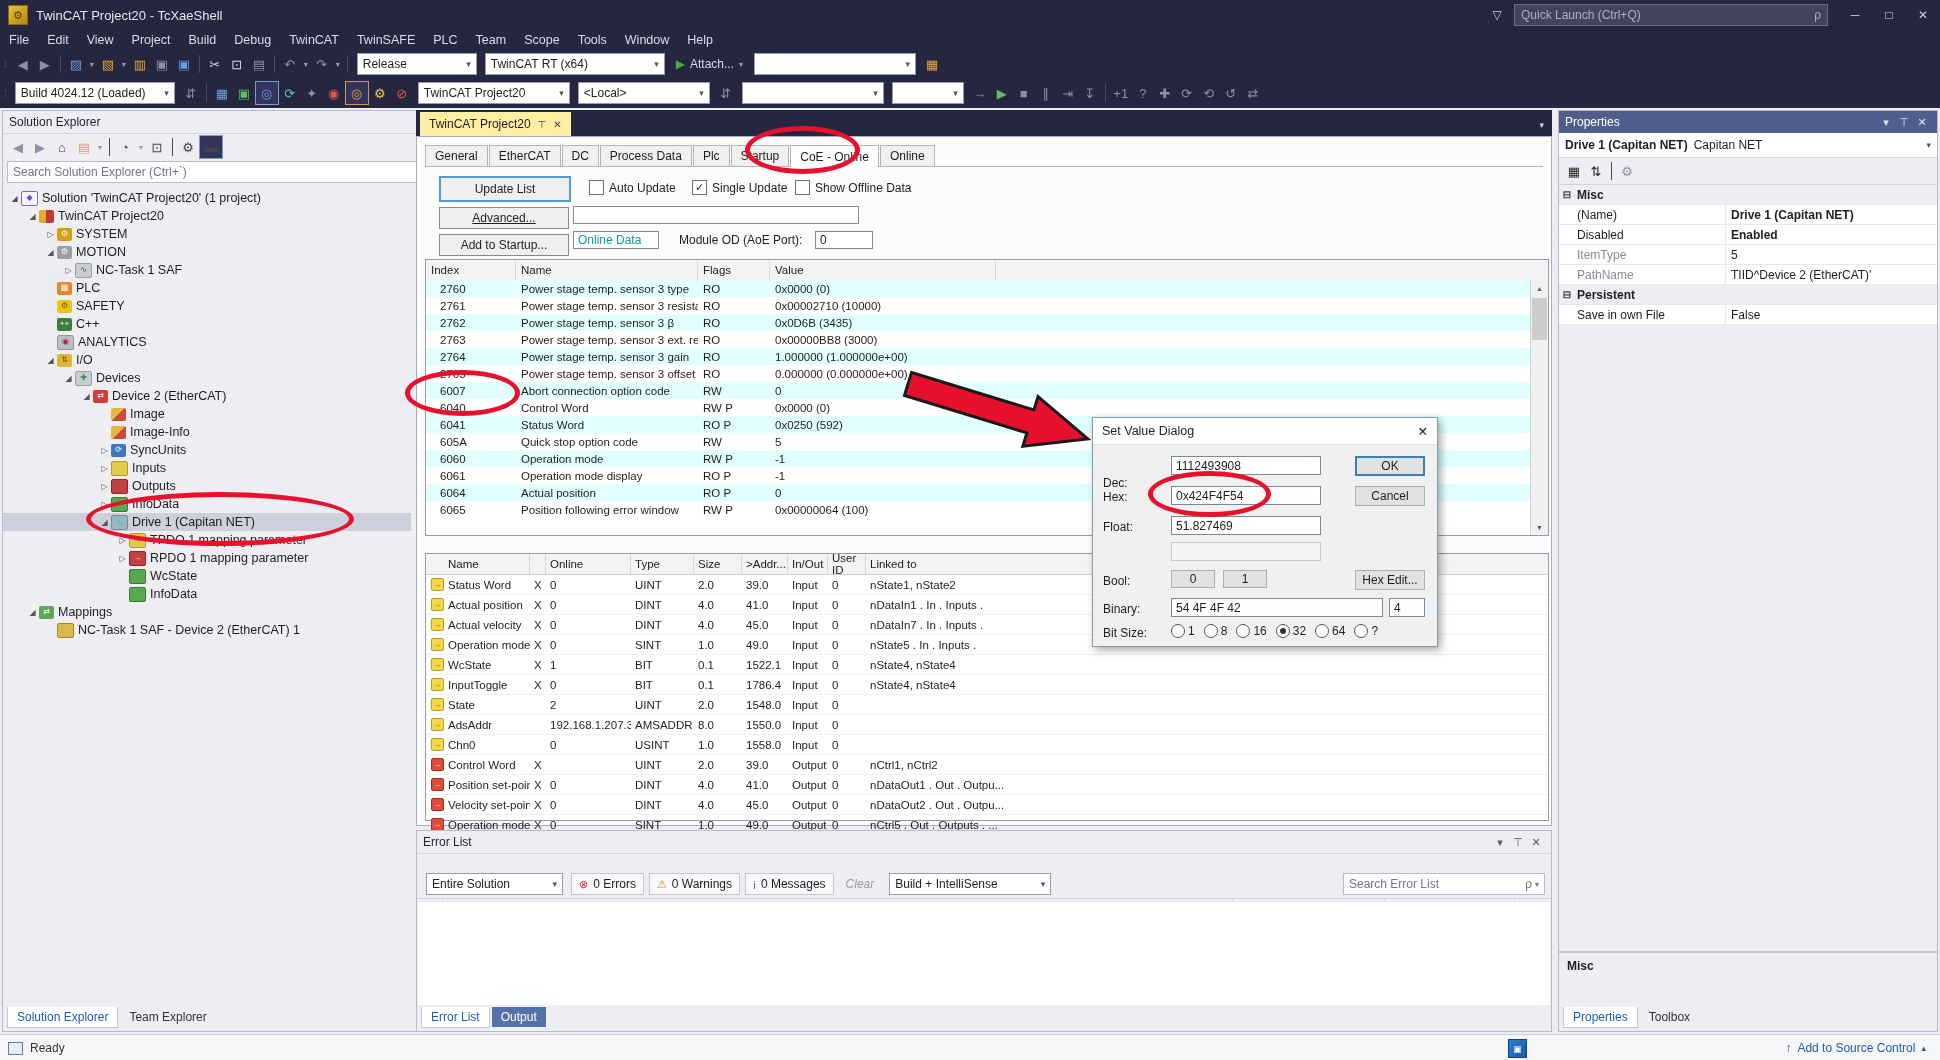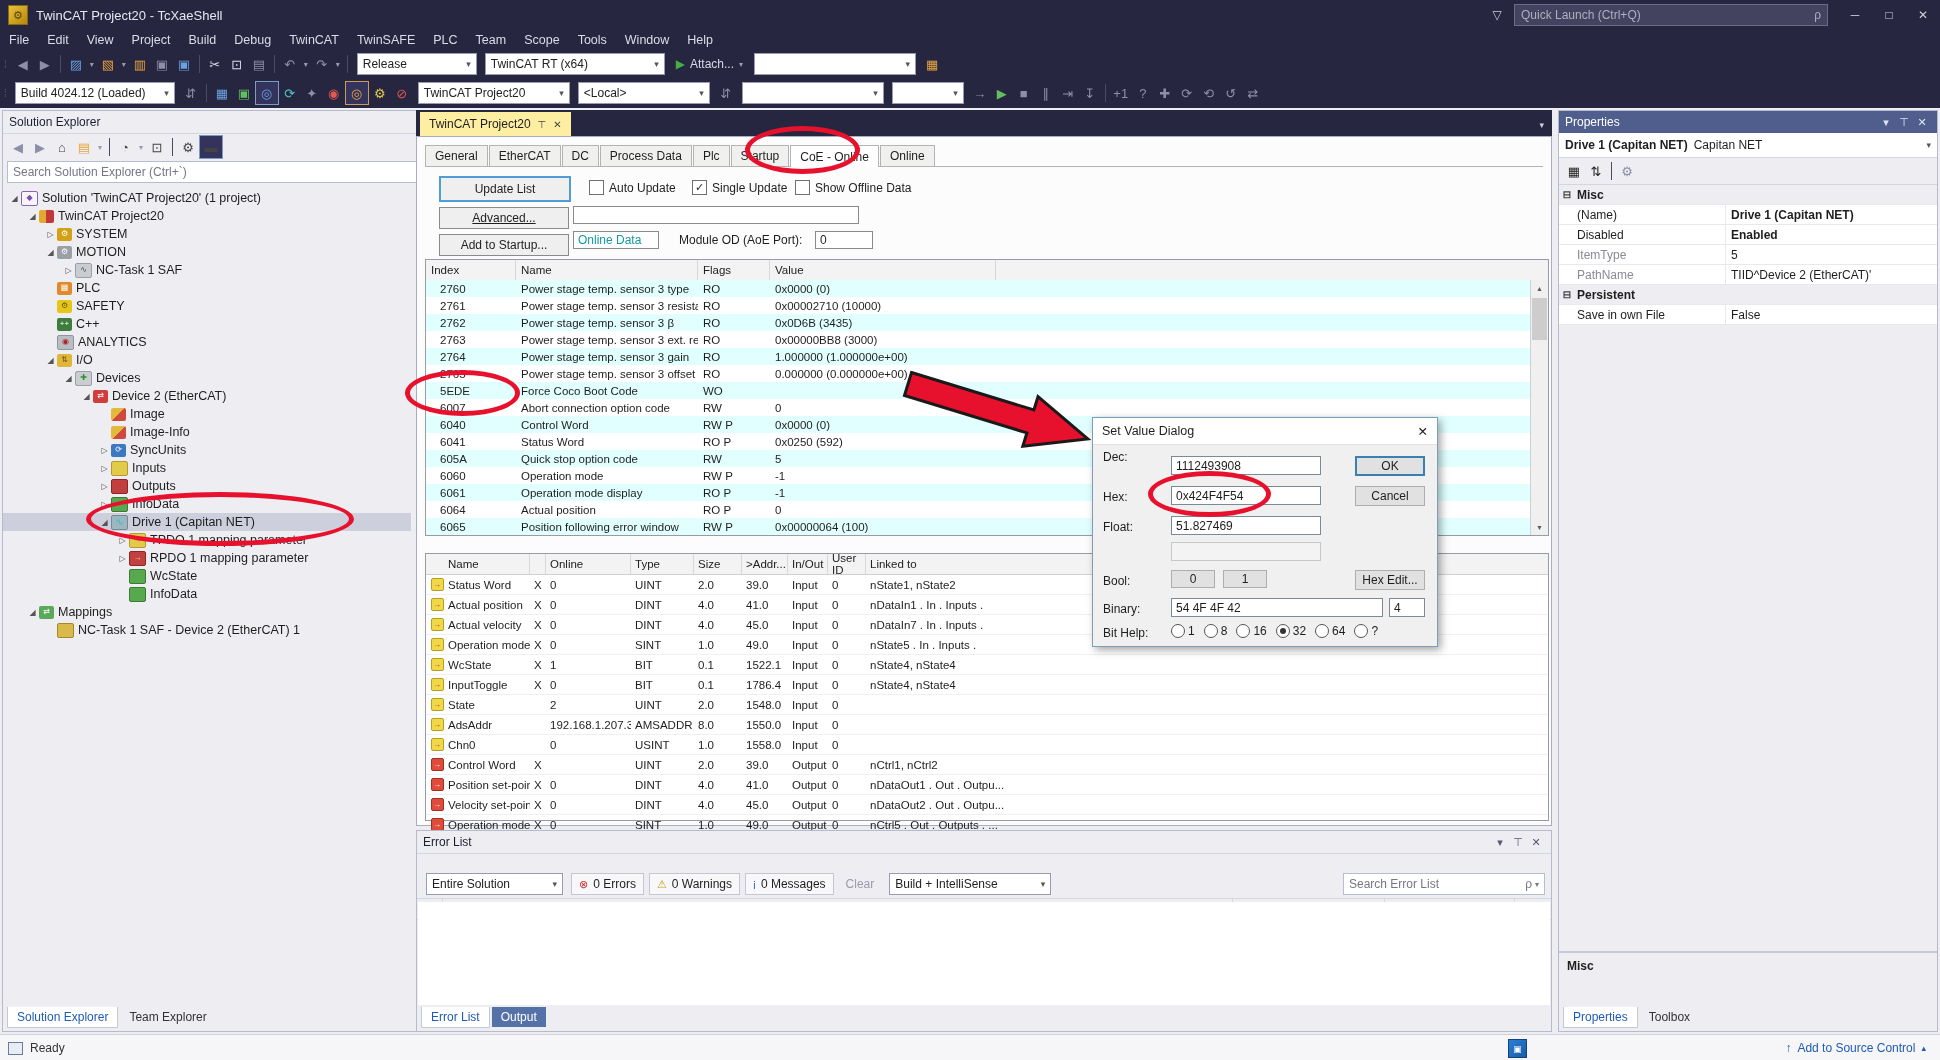--- a/index.html
+++ b/index.html
@@ -103,21 +103,21 @@
   .pdorow{display:flex;height:19px;align-items:center;white-space:nowrap;border-bottom:1px solid #f0f0f2;}
   .pdorow>div{padding-left:4px;box-sizing:border-box;overflow:hidden;}
   .pvaricon{width:11px;height:11px;border-radius:2px;display:flex;align-items:center;justify-content:center;font-size:8px;}
   .pic-in{background:#f0d848;border:1px solid #b89f1f;color:#c03030;}
   .pic-out{background:#e04b3c;border:1px solid #a03020;color:#fff;}
   
   #errorlist{left:416px;top:830px;width:1136px;height:202px;}
   #eltoolbar{height:28px;display:flex;align-items:center;padding:0 6px;gap:5px;font-size:12px;margin-top:16px;}
   .elbtn{height:20px;display:inline-flex;align-items:center;gap:5px;background:#f8f8fa;border:1px solid #c5c5d5;padding:0 7px;}
   .elbtn .ei{font-size:11px;} .ei.err{color:#c82a2a;} .ei.warn{color:#c8a018;} .ei.info{color:#2a6ac8;}
-  .elbtn.dim{color:#9a9aa8;border-color:#d8d8e2;}
+  .elbtn.dim{color:#9a9aa8;border-color:#d8d8e2;font-style:italic;}
   #elsearch{margin-left:auto;width:190px;height:20px;background:#fff;border:1px solid #b8bccf;display:flex;align-items:center;padding:0 5px;color:#767686;}
   #elsearch .spacer{flex:1;}
   #elhead{height:20px;display:flex;background:#eeeef2;border-top:1px solid #d2d5e2;border-bottom:1px solid #d2d5e2;font-size:12px;align-items:center;}
   #elhead>div{padding-left:6px;border-right:1px solid #d8d8e0;height:100%;display:flex;align-items:center;box-sizing:border-box;}
   .el-ic{width:26px;} .el-desc{width:790px;} .el-proj{width:152px;} .el-file{width:130px;} .el-line{flex:1;}
   #elbody{position:absolute;left:1px;right:1px;top:71px;bottom:26px;background:#fff;}
   
   #props{left:1558px;top:110px;width:380px;height:922px;}
   #props .phead{background:#4f5e8c;color:#fff;border-bottom:none;}
   #props .phead .hicon{color:#dfe4f2;}
@@ -631,27 +631,20 @@
         </div>
 
         <div class="coerow">
           <div class="c-idx">2765</div>
           <div class="c-name">Power stage temp. sensor 3 offset</div>
           <div class="c-flags">RO</div>
           <div class="c-val">0.000000  (0.000000e+00)</div>
           <div class="c-unit"></div>
         </div>
 
-        <div class="coerow">
-          <div class="c-idx">5EDE</div>
-          <div class="c-name">Force Coco Boot Code</div>
-          <div class="c-flags">WO</div>
-          <div class="c-val"></div>
-          <div class="c-unit"></div>
-        </div>
 
         <div class="coerow">
           <div class="c-idx">6007</div>
           <div class="c-name">Abort connection option code</div>
           <div class="c-flags">RW</div>
           <div class="c-val">0</div>
           <div class="c-unit"></div>
         </div>
 
         <div class="coerow">
@@ -1068,37 +1061,37 @@
     <span style="font-size:9px;">▴</span>
   </span>
 </div>
 
 <div class="abs" id="svd">
   <div id="svdtitle">
     <span>Set Value Dialog</span>
     <span class="spacer"></span>
     <span>✕</span>
   </div>
-  <span class="lbl" style="left:10px;top:32px;">Dec:</span>
+  <span class="lbl" style="left:10px;top:58px;">Dec:</span>
   <div class="field" style="left:78px;top:38px;width:150px;">1112493908</div>
   <div class="dbtn def" style="left:262px;top:38px;width:70px;">OK</div>
   <span class="lbl" style="left:10px;top:72px;">Hex:</span>
   <div class="field" style="left:78px;top:68px;width:150px;">0x424F4F54</div>
   <div class="dbtn" style="left:262px;top:68px;width:70px;">Cancel</div>
   <span class="lbl" style="left:10px;top:102px;">Float:</span>
   <div class="field" style="left:78px;top:98px;width:150px;">51.827469</div>
   <div class="field" style="left:78px;top:124px;width:150px;background:#f3f3f3;border-color:#c8c8c8;"></div>
   <span class="lbl" style="left:10px;top:156px;">Bool:</span>
   <div class="dbtn" style="left:78px;top:152px;width:44px;height:18px;">0</div>
   <div class="dbtn" style="left:130px;top:152px;width:44px;height:18px;">1</div>
   <div class="dbtn" style="left:262px;top:152px;width:70px;">Hex Edit...</div>
   <span class="lbl" style="left:10px;top:184px;">Binary:</span>
   <div class="field" style="left:78px;top:180px;width:212px;">54 4F 4F 42</div>
   <div class="field" style="left:296px;top:180px;width:36px;">4</div>
-  <span class="lbl" style="left:10px;top:208px;">Bit Help:</span>
+  <span class="lbl" style="left:10px;top:208px;">Bit Size:</span>
   <div style="position:absolute;left:78px;top:206px;display:flex;align-items:center;">
 
       <span class="bitopt">
         <span class="radio"></span>
         <span>1</span>
       </span>
 
       <span class="bitopt">
         <span class="radio"></span>
         <span>8</span>

